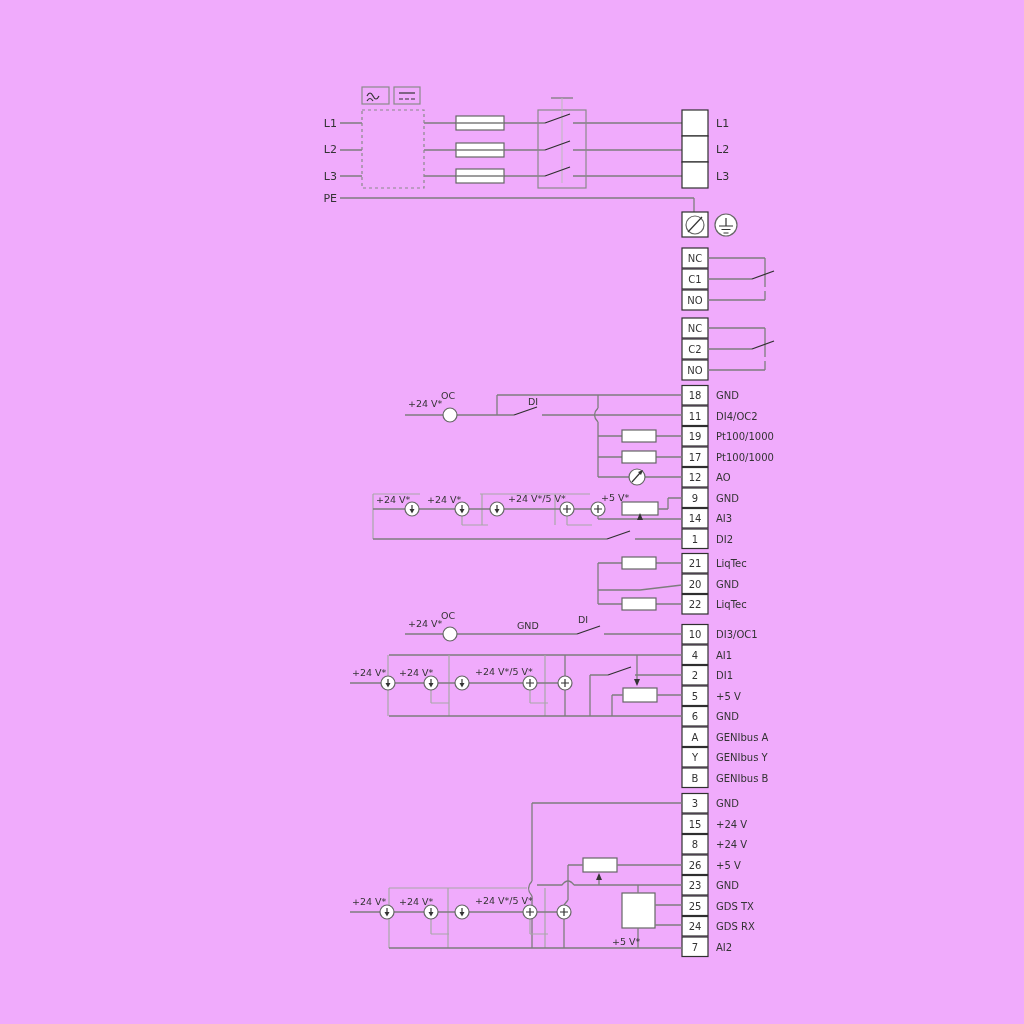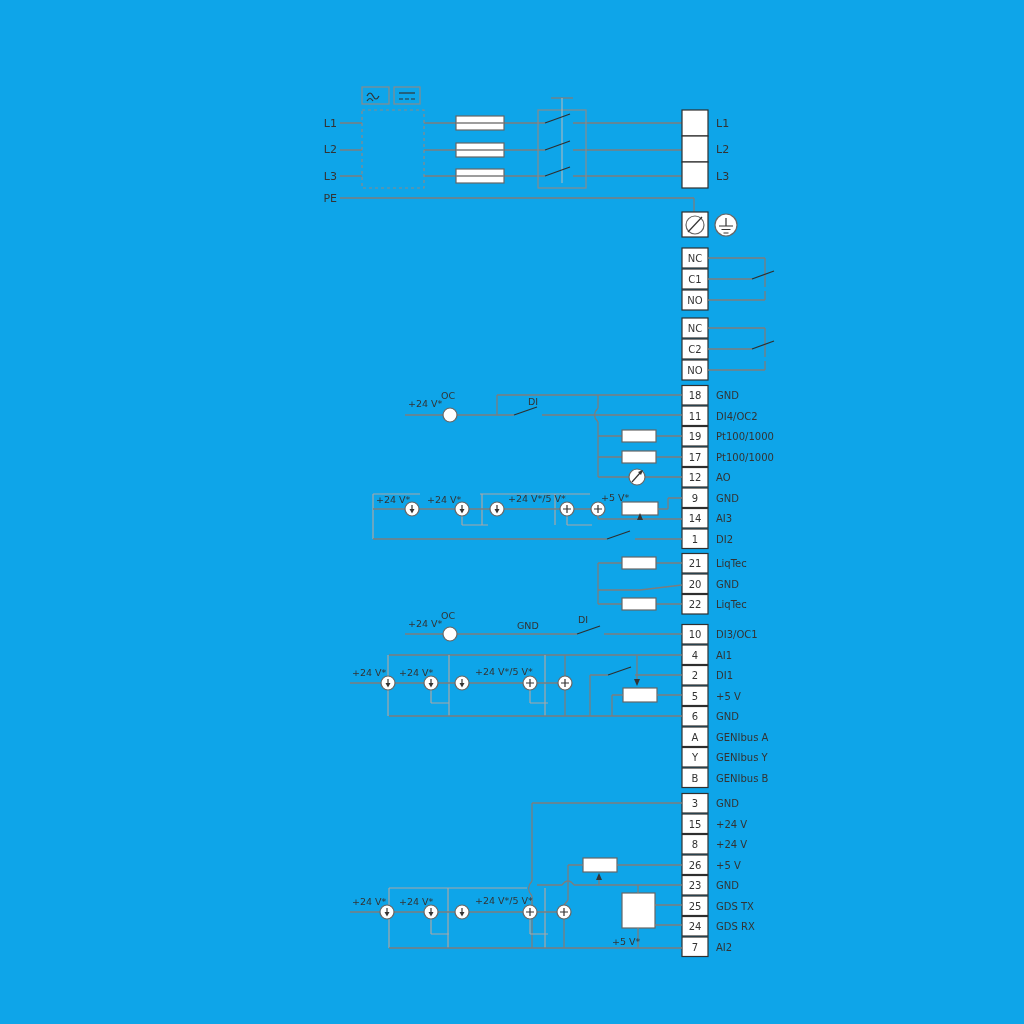--- a/index.html
+++ b/index.html
@@ -1,16 +1,16 @@
 <!DOCTYPE html>
 <html><head>
 <meta charset="utf-8">
 <style>
   html,body{margin:0;padding:0;background:#ffffff;}
-  .stage{width:1024px;height:1024px;position:relative;background:#0ea5e9;font-family:"DejaVu Sans",sans-serif;}
+  .stage{width:1024px;height:1024px;position:relative;background:#f0abfc;font-family:"DejaVu Sans",sans-serif;}
   svg{position:absolute;left:0;top:0;}
   text{fill:#333;font-family:"DejaVu Sans",sans-serif;}
   .t10{font-size:10px;}
   .t95{font-size:9.5px;}
   .t11{font-size:11px;}
   .cell{fill:#fff;stroke:#2f2f2f;stroke-width:1.2;}
   .wire{stroke:#7d7d7d;stroke-width:1.3;fill:none;}
   .blade{stroke:#2f2f2f;stroke-width:1.3;fill:none;}
   .faint{stroke:#a8a8a8;stroke-width:1.2;fill:none;}
   .box{fill:none;stroke:#8a8a8a;stroke-width:1.2;}

